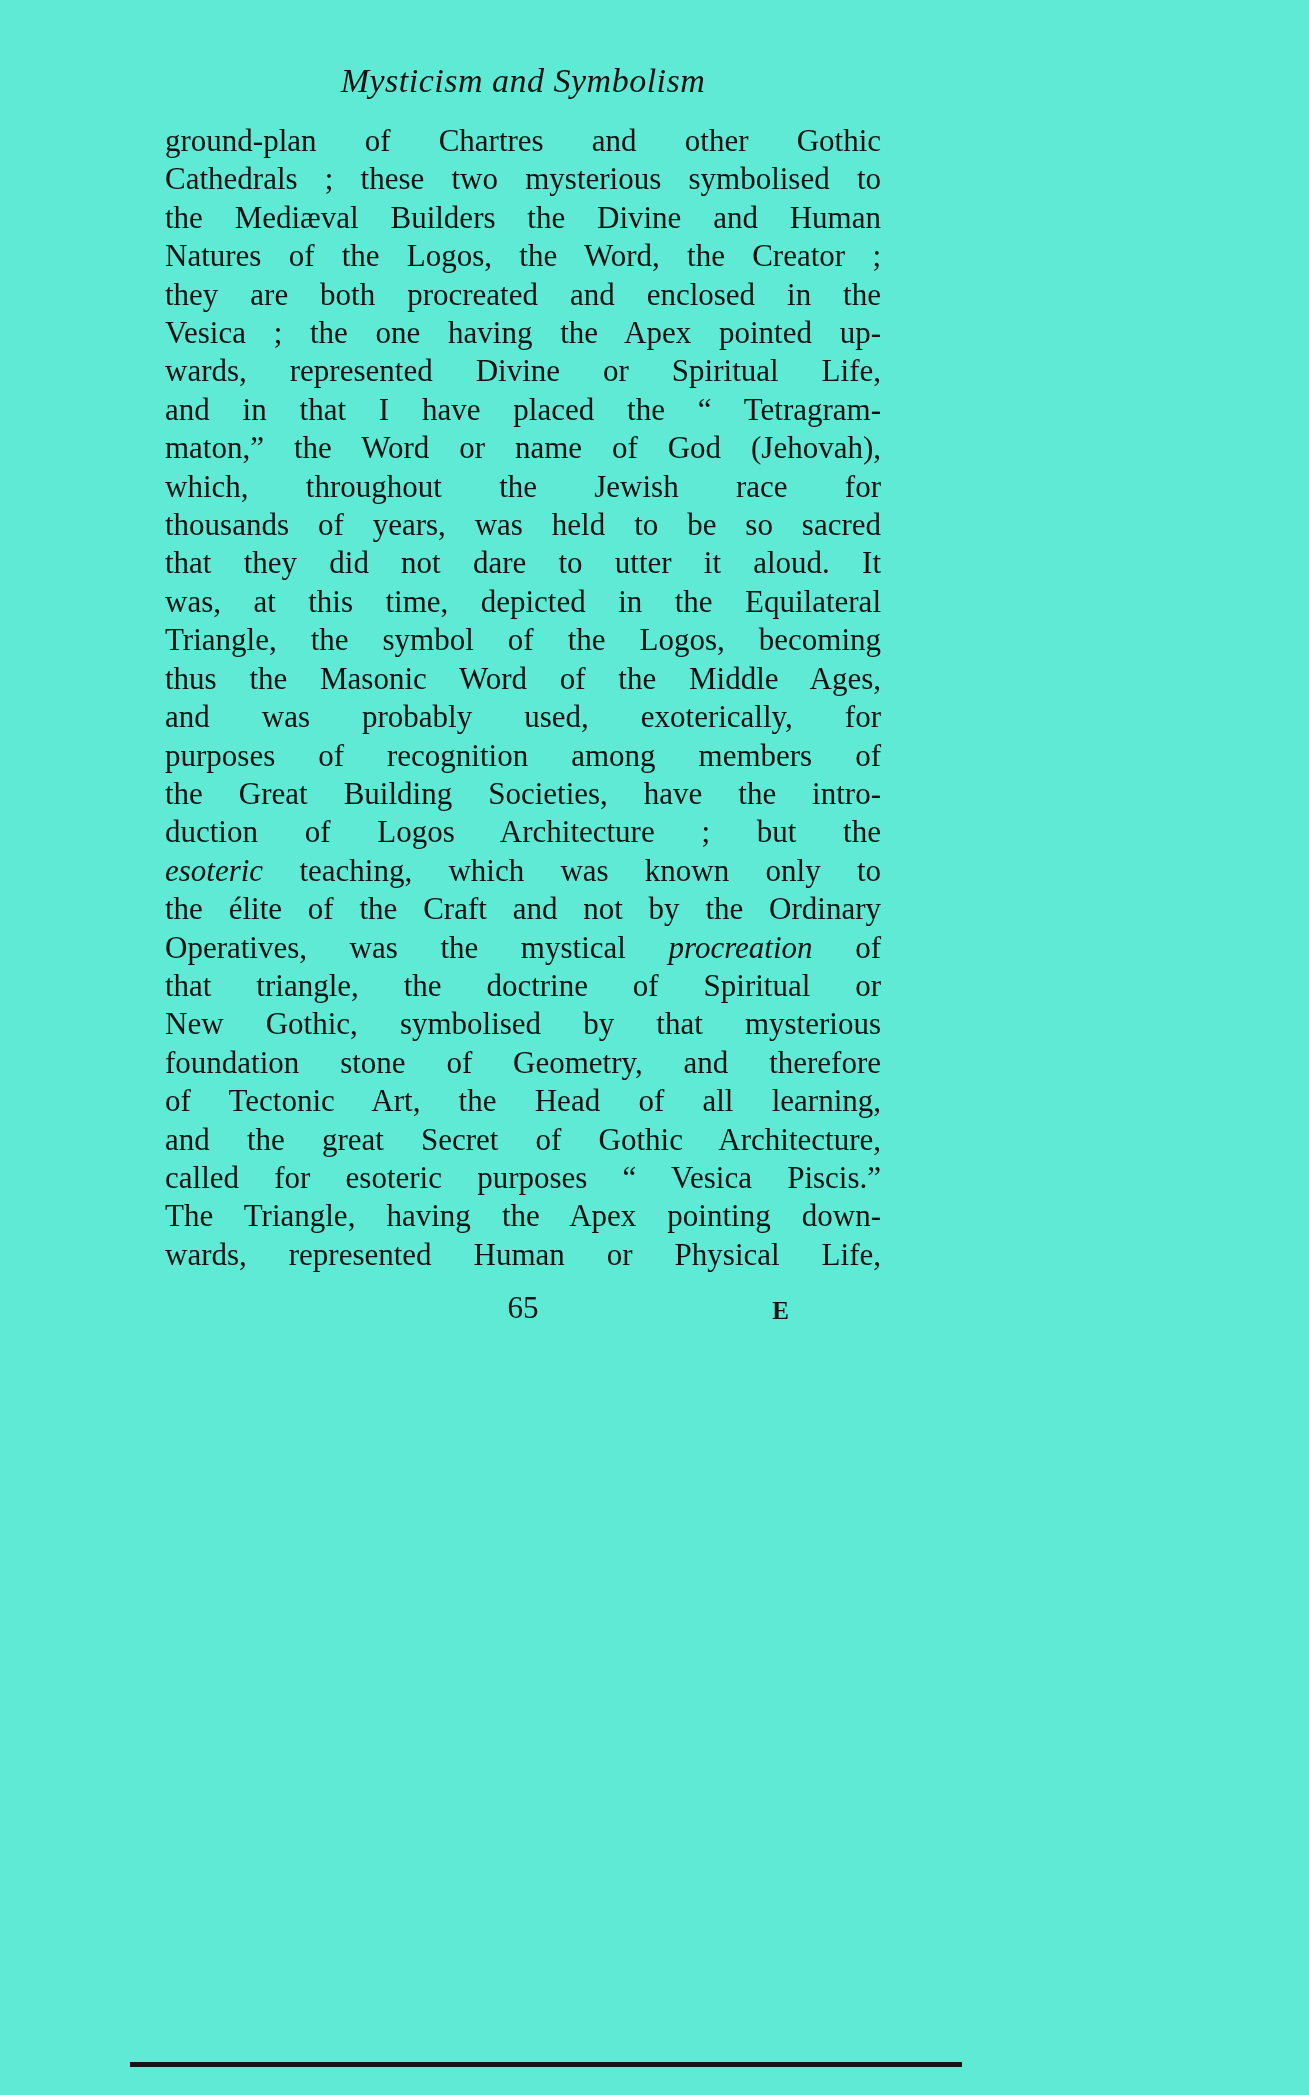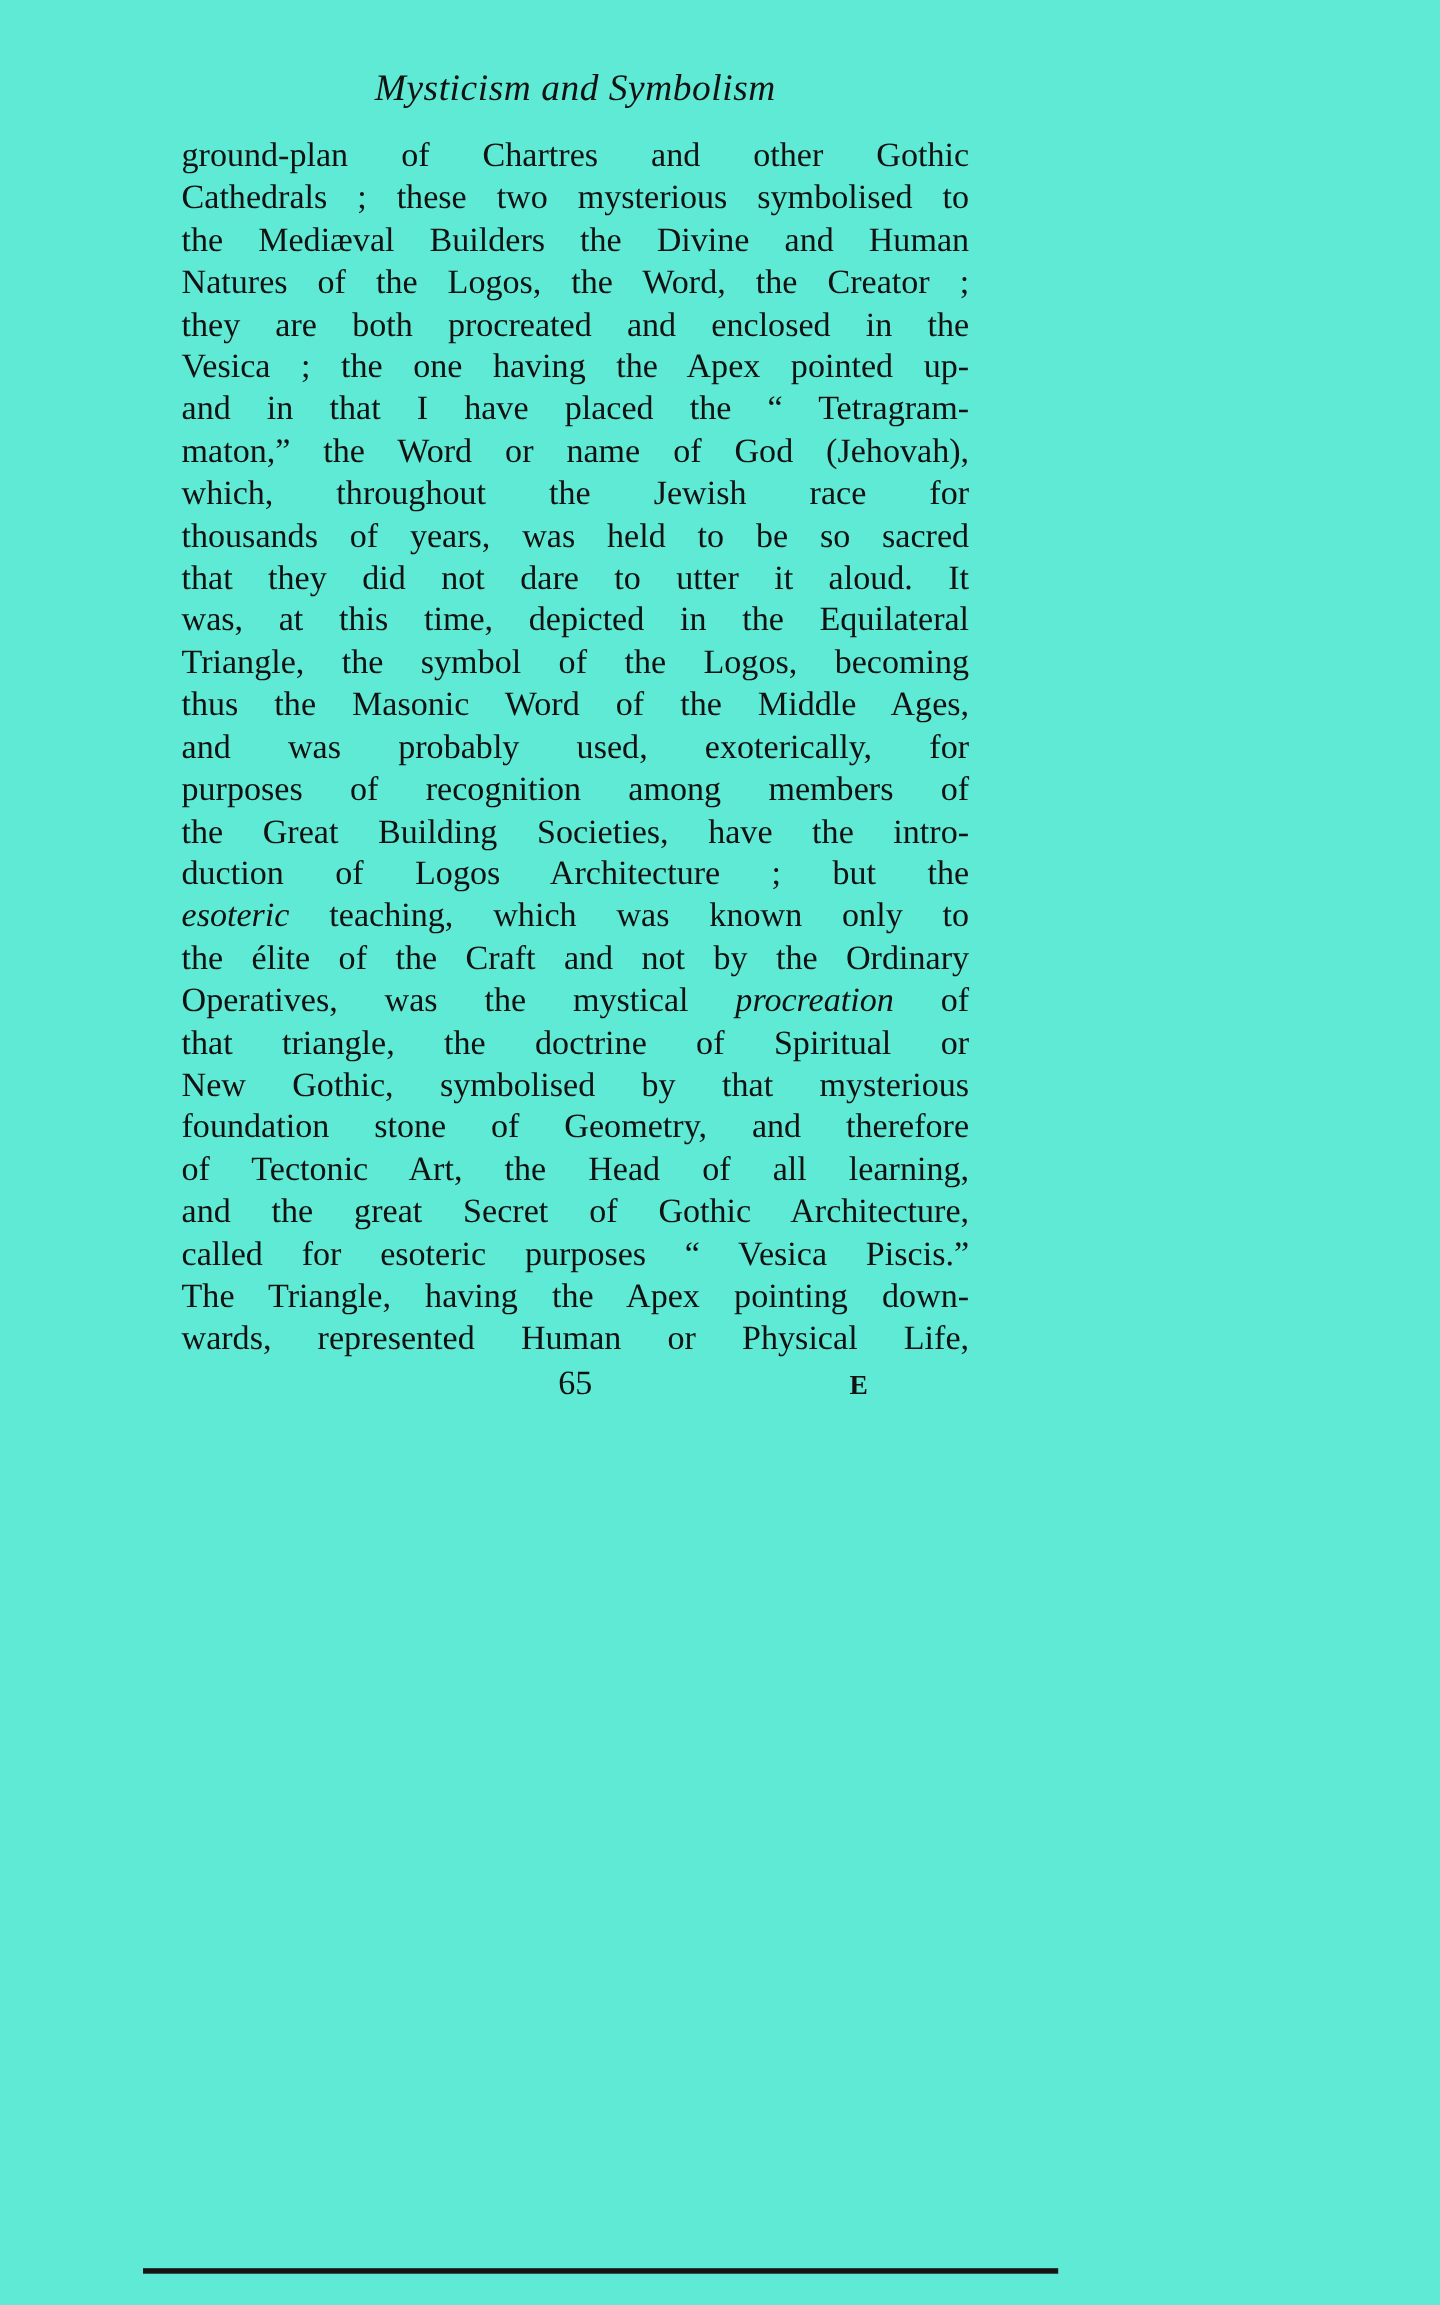--- a/index.html
+++ b/index.html
@@ -39,21 +39,21 @@
     text-align-last: justify;
     text-justify: inter-word;
     white-space: normal;
   }
   .line .it {
     font-style: italic;
   }
   .footer-row {
     position: relative;
     height: 40px;
-    margin-top: 2px;
+    margin-top: 15px;
   }
   .page-number {
     position: absolute;
     left: 0;
     width: 100%;
     text-align: center;
     font-size: 31px;
     line-height: 38.4px;
   }
   .signature-mark {
@@ -81,20 +81,21 @@
   <div class="running-head">Mysticism and Symbolism</div>
 
   <div class="text-block">
 
     <div class="line"><span>ground-plan of Chartres and other Gothic</span></div>
       <div class="line"><span>Cathedrals ; these two mysterious symbolised to</span></div>
       <div class="line"><span>the Mediæval Builders the Divine and Human</span></div>
       <div class="line"><span>Natures of the Logos, the Word, the Creator ;</span></div>
       <div class="line"><span>they are both procreated and enclosed in the</span></div>
       <div class="line"><span>Vesica ; the one having the Apex pointed up-</span></div>
+      <div class="line"><span>wards, represented Divine or Spiritual Life,</span></div>
       <div class="line"><span>and in that I have placed the “ Tetragram-</span></div>
       <div class="line"><span>maton,” the Word or name of God (Jehovah),</span></div>
       <div class="line"><span>which, throughout the Jewish race for</span></div>
       <div class="line"><span>thousands of years, was held to be so sacred</span></div>
       <div class="line"><span>that they did not dare to utter it aloud.  It</span></div>
       <div class="line"><span>was, at this time, depicted in the Equilateral</span></div>
       <div class="line"><span>Triangle, the symbol of the Logos, becoming</span></div>
       <div class="line"><span>thus the Masonic Word of the Middle Ages,</span></div>
       <div class="line"><span>and was probably used, exoterically, for</span></div>
       <div class="line"><span>purposes of recognition among members of</span></div>

